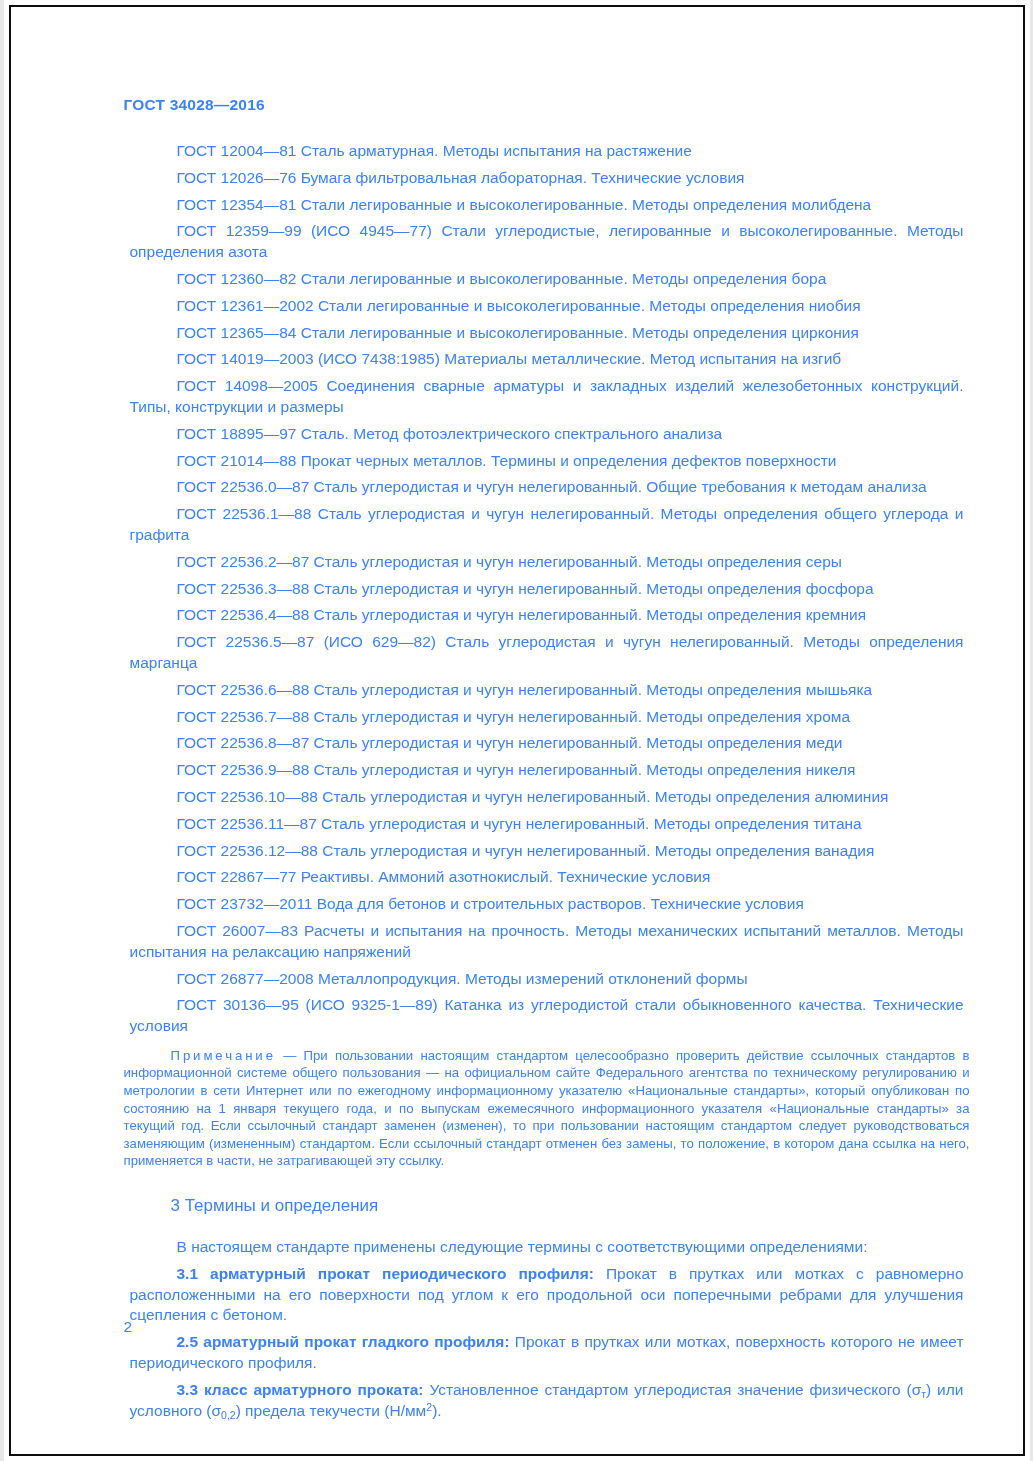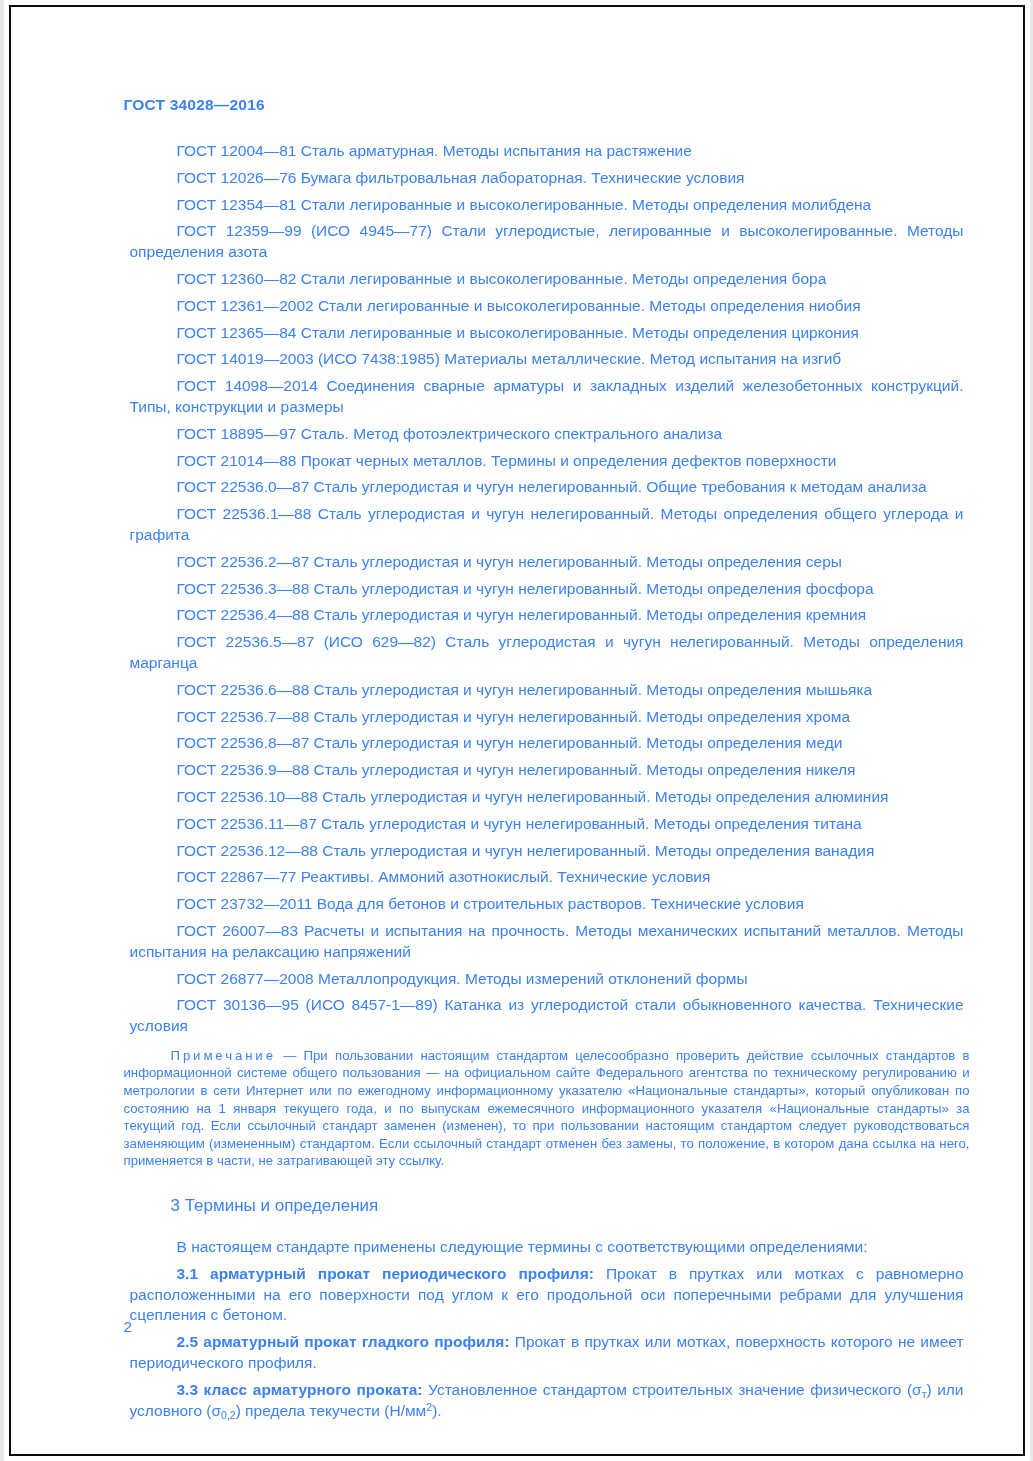--- a/index.html
+++ b/index.html
@@ -76,52 +76,52 @@
 
     <div class="refs">
       <p>ГОСТ 12004—81 Сталь арматурная. Методы испытания на растяжение</p>
       <p>ГОСТ 12026—76 Бумага фильтровальная лабораторная. Технические условия</p>
       <p>ГОСТ 12354—81 Стали легированные и высоколегированные. Методы определения молибдена</p>
       <p>ГОСТ 12359—99 (ИСО 4945—77) Стали углеродистые, легированные и высоколегированные. Методы определения азота</p>
       <p>ГОСТ 12360—82 Стали легированные и высоколегированные. Методы определения бора</p>
       <p>ГОСТ 12361—2002 Стали легированные и высоколегированные. Методы определения ниобия</p>
       <p>ГОСТ 12365—84 Стали легированные и высоколегированные. Методы определения циркония</p>
       <p>ГОСТ 14019—2003 (ИСО 7438:1985) Материалы металлические. Метод испытания на изгиб</p>
-      <p>ГОСТ 14098—2014 Соединения сварные арматуры и закладных изделий железобетонных конструкций. Типы, конструкции и размеры</p>
+      <p>ГОСТ 14098—2005 Соединения сварные арматуры и закладных изделий железобетонных конструкций. Типы, конструкции и размеры</p>
       <p>ГОСТ 18895—97 Сталь. Метод фотоэлектрического спектрального анализа</p>
       <p>ГОСТ 21014—88 Прокат черных металлов. Термины и определения дефектов поверхности</p>
       <p>ГОСТ 22536.0—87 Сталь углеродистая и чугун нелегированный. Общие требования к методам анализа</p>
       <p>ГОСТ 22536.1—88 Сталь углеродистая и чугун нелегированный. Методы определения общего углерода и графита</p>
       <p>ГОСТ 22536.2—87 Сталь углеродистая и чугун нелегированный. Методы определения серы</p>
       <p>ГОСТ 22536.3—88 Сталь углеродистая и чугун нелегированный. Методы определения фосфора</p>
       <p>ГОСТ 22536.4—88 Сталь углеродистая и чугун нелегированный. Методы определения кремния</p>
       <p>ГОСТ 22536.5—87 (ИСО 629—82) Сталь углеродистая и чугун нелегированный. Методы определения марганца</p>
       <p>ГОСТ 22536.6—88 Сталь углеродистая и чугун нелегированный. Методы определения мышьяка</p>
       <p>ГОСТ 22536.7—88 Сталь углеродистая и чугун нелегированный. Методы определения хрома</p>
       <p>ГОСТ 22536.8—87 Сталь углеродистая и чугун нелегированный. Методы определения меди</p>
       <p>ГОСТ 22536.9—88 Сталь углеродистая и чугун нелегированный. Методы определения никеля</p>
       <p>ГОСТ 22536.10—88 Сталь углеродистая и чугун нелегированный. Методы определения алюминия</p>
       <p>ГОСТ 22536.11—87 Сталь углеродистая и чугун нелегированный. Методы определения титана</p>
       <p>ГОСТ 22536.12—88 Сталь углеродистая и чугун нелегированный. Методы определения ванадия</p>
       <p>ГОСТ 22867—77 Реактивы. Аммоний азотнокислый. Технические условия</p>
       <p>ГОСТ 23732—2011 Вода для бетонов и строительных растворов. Технические условия</p>
       <p>ГОСТ 26007—83 Расчеты и испытания на прочность. Методы механических испытаний металлов. Методы испытания на релаксацию напряжений</p>
       <p>ГОСТ 26877—2008 Металлопродукция. Методы измерений отклонений формы</p>
-      <p>ГОСТ 30136—95 (ИСО 8457-1—89) Катанка из углеродистой стали обыкновенного качества. Технические условия</p>
+      <p>ГОСТ 30136—95 (ИСО 9325-1—89) Катанка из углеродистой стали обыкновенного качества. Технические условия</p>
     </div>
 
     <p class="note"><span class="note-label">Примечание</span> <span>— При пользовании настоящим стандартом целесообразно проверить действие ссылочных стандартов в информационной системе общего пользования — на официальном сайте Федерального агентства по техническому регулированию и метрологии в сети Интернет или по ежегодному информационному указателю «Национальные стандарты», который опубликован по состоянию на 1 января текущего года, и по выпускам ежемесячного информационного указателя «Национальные стандарты» за текущий год. Если ссылочный стандарт заменен (изменен), то при пользовании настоящим стандартом следует руководствоваться заменяющим (измененным) стандартом. Если ссылочный стандарт отменен без замены, то положение, в котором дана ссылка на него, применяется в части, не затрагивающей эту ссылку.</span></p>
 
     <h2 class="section-heading">3 Термины и определения</h2>
 
     <div class="terms">
       <p class="intro">В настоящем стандарте применены следующие термины с соответствующими определениями:</p>
 
       <p><b>3.1 арматурный прокат периодического профиля:</b> <span>Прокат в прутках или мотках с равномерно расположенными на его поверхности под углом к его продольной оси поперечными ребрами для улучшения сцепления с бетоном.</span></p>
 
       <p><b>2.5 арматурный прокат гладкого профиля:</b> <span>Прокат в прутках или мотках, поверхность которого не имеет периодического профиля.</span></p>
 
-      <p><b>3.3 класс арматурного проката:</b> <span>Установленное стандартом строительных значение физического (σ</span><sub>т</sub><span>) или условного (σ</span><sub>0,2</sub><span>) предела текучести (Н/мм</span><sup>2</sup><span>).</span></p>
+      <p><b>3.3 класс арматурного проката:</b> <span>Установленное стандартом углеродистая значение физического (σ</span><sub>т</sub><span>) или условного (σ</span><sub>0,2</sub><span>) предела текучести (Н/мм</span><sup>2</sup><span>).</span></p>
     </div>
   </div>
 
   <div class="page-number">2</div>
 </div>
 
 </body></html>

